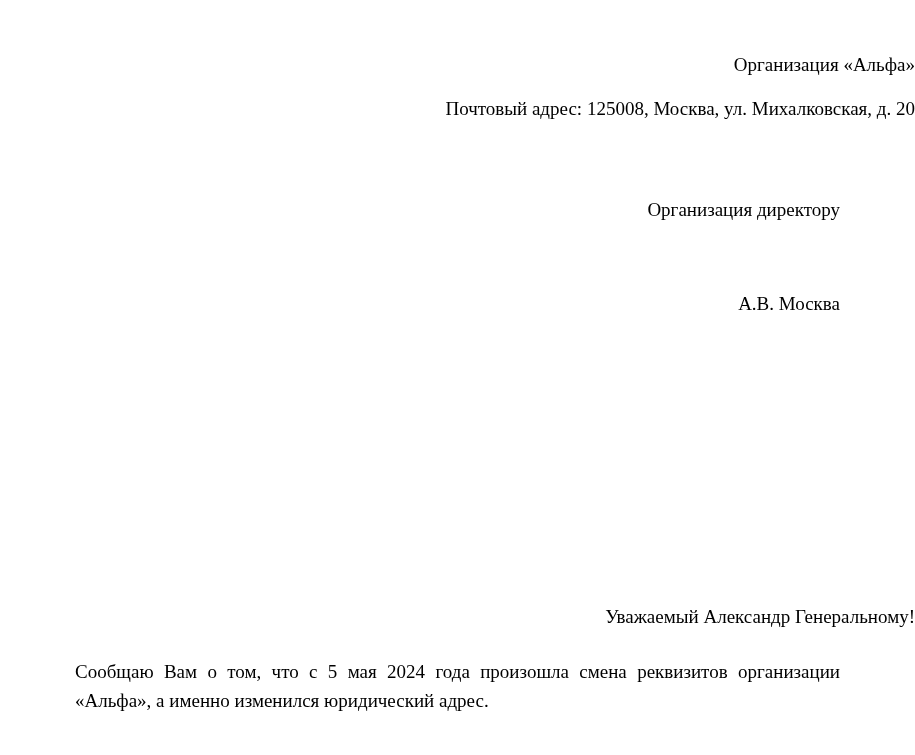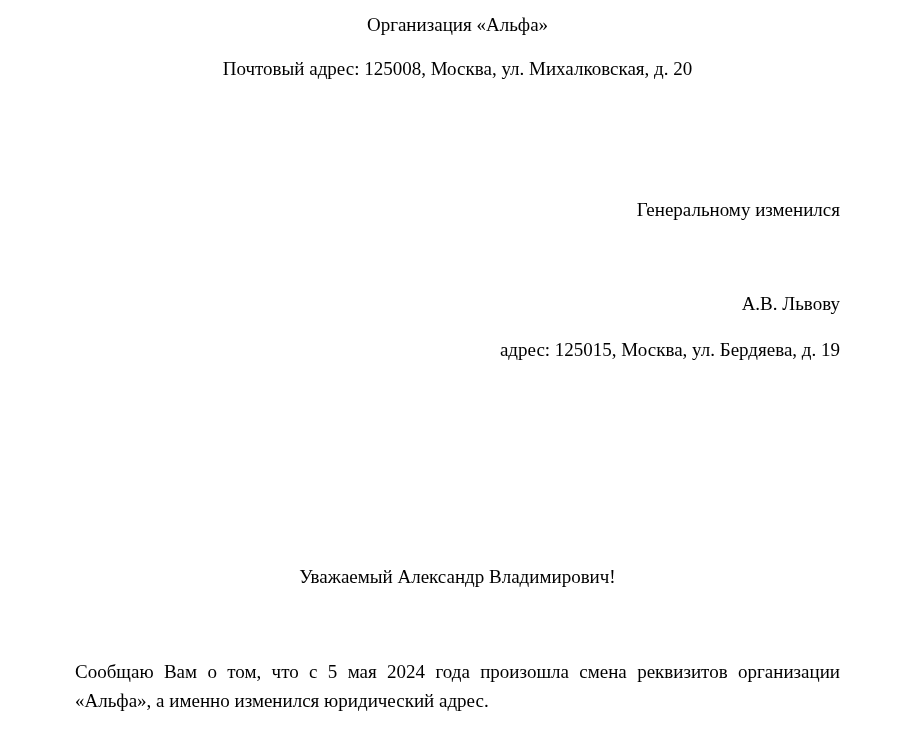--- a/index.html
+++ b/index.html
@@ -17,21 +17,21 @@
     color: #000000;
     overflow: hidden;
   }
   .line {
     position: absolute;
     left: 0;
     right: 0;
     line-height: 22px;
     white-space: nowrap;
   }
-  .center { text-align: center; }
+  .center { text-align: right; margin-top: 40px; }
   .right {
     left: 0;
     right: 75px;
     text-align: right;
   }
   .org     { top: 14px; }
   .postal  { top: 58px; }
   .r1      { top: 199px; }
   .r2      { top: 246px; }
   .r3      { top: 293px; }
@@ -48,24 +48,23 @@
   }
 </style>
 </head>
 <body>
 
 <div class="page">
   <div class="line center org">Организация «Альфа»</div>
 
   <div class="line center postal">Почтовый адрес: 125008, Москва, ул. Михалковская, д. 20</div>
 
-  <div class="line right r1">Генеральному изменился</div>
+  <div class="line right r1">Организация директору</div>
 
 
-  <div class="line right r3">А.В. Львову</div>
-
-  <div class="line right r4">адрес: 125015, Москва, ул. Бердяева, д. 19</div>
+  <div class="line right r3">А.В. Москва</div>
 
 
-  <div class="line center greeting">Уважаемый Александр Владимирович!</div>
+
+  <div class="line center greeting">Уважаемый Александр Генеральному!</div>
 
   <div class="body-paragraph">Сообщаю Вам о том, что с 5 мая 2024 года произошла смена реквизитов организации «Альфа», а именно изменился юридический адрес.</div>
 </div>
 
 </body></html>

